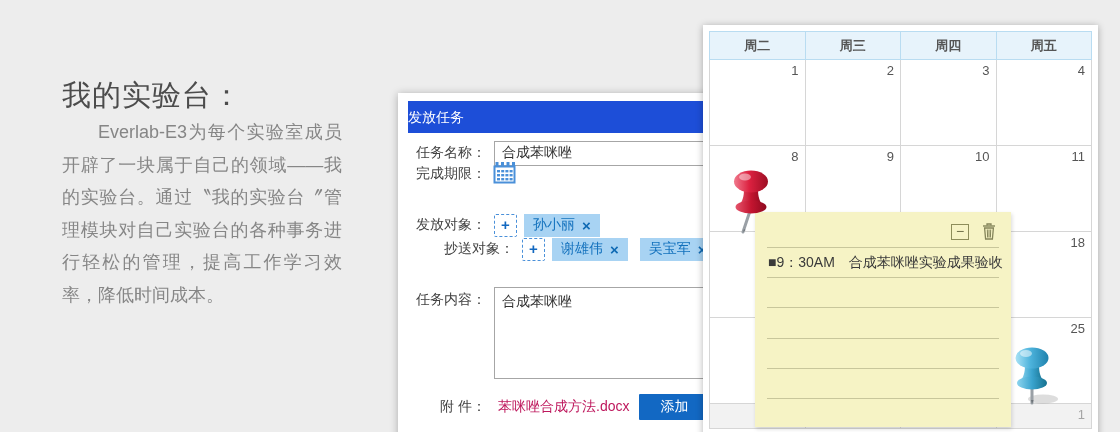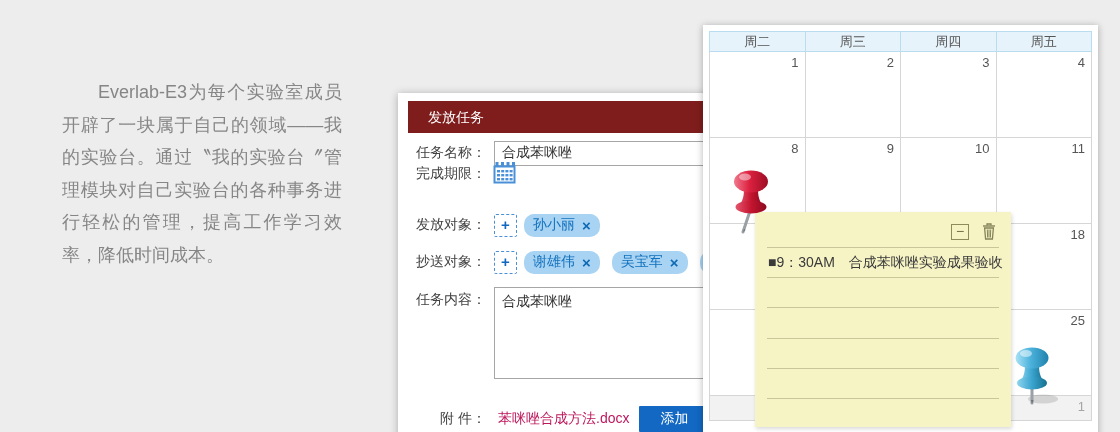--- a/index.html
+++ b/index.html
@@ -10,54 +10,54 @@
   
   .intro { position:absolute; left:62px; top:76px; width:280px; }
   .intro-title { font-size:29px; font-weight:300; color:#4c4c4c; letter-spacing:1px; }
   .intro-body { font-size:18px; line-height:32.5px; color:#868686;
                 text-align:justify; text-indent:2em; }
 
   
   .dialog { position:absolute; left:398px; top:93px; width:344px; height:356px;
             background:#fff; box-shadow:0 1px 8px rgba(0,0,0,0.28); z-index:1; }
   .dialog-titlebar { position:absolute; left:10px; right:6px; top:8px; height:32px;
-            background:#7f1d1d; color:#fff; font-size:14px; line-height:32px; padding-left:20px; }
+            background:#1d4ed8; color:#fff; font-size:14px; line-height:32px; padding-left:0; }
   .form-row { position:absolute; left:10px; right:0; display:flex; align-items:center; }
   .form-label { width:78px; text-align:right; font-size:14px; color:#424242; flex-shrink:0; }
   .row-name { top:47px; height:26px; }
   .row-date { top:68px; height:26px; }
   .row-assign { top:118px; height:28px; }
-  .row-cc { top:155px; height:28px; }
+  .row-cc { top:142px; height:28px;margin-left:28px; }
   .row-content { top:194px; align-items:flex-start; }
-  .row-attach { top:312px; height:28px; }
+  .row-attach { top:300px; height:28px; }
   .text-input { margin-left:8px; height:25px; border:1px solid #a6a6a6; font-size:14px;
             color:#333; padding:0 7px; background:#fff; font-family:"Liberation Sans",sans-serif; }
   .input-wide { width:240px; }
   .input-date { width:127px; }
   .cal-ico { margin-left:7px; display:inline-block; cursor:pointer; }
   .plus-btn { margin-left:8px; width:23px; height:23px; border:1px dashed #4a90d9; border-radius:2px;
             background:#fff; color:#1268c0; font-size:15px; font-weight:bold; line-height:20px;
             text-align:center; cursor:pointer; flex-shrink:0; }
   .tag { margin-left:7px; height:23px; display:inline-flex; align-items:center; padding:8px 9px;
-            background:#a8d3f3; color:#1371bd; font-size:14px; border-radius:10px; cursor:pointer;
+            background:#a8d3f3; color:#1371bd; font-size:14px; border-radius:0; cursor:pointer;
             white-space:nowrap; flex-shrink:0; }
   .tag + .tag { margin-left:12px;text-align:center; }
   .tag .x { margin-left:7px; font-weight:bold; font-size:15px; color:#0f6ab4; cursor:pointer; }
   .textarea { margin-left:8px; width:240px; height:92px; border:1px solid #a6a6a6; resize:none;
             font-size:14px; color:#333; padding:5px 7px; font-family:"Liberation Sans",sans-serif; }
   .attach-link { margin-left:12px; font-size:14px; color:#be185d; cursor:pointer; text-decoration:none; }
   .add-btn { margin-left:10px; width:70px; height:26px; background:#1268c3; color:#fff; border:none;
             font-size:14px; cursor:pointer; border-radius:1px; font-family:"Liberation Sans",sans-serif;text-align:center; }
 
   
   .calendar-card { position:absolute; left:703px; top:25px; width:395px; height:440px;
             background:#fff; padding:6px; box-shadow:0 1px 7px rgba(0,0,0,0.3); z-index:2; }
   table.cal { width:383px; border-collapse:collapse; table-layout:fixed; }
-  .cal th { height:20px; background:#e7f3fb; border:1px solid #b9dcf1; font-size:13px;
-            font-weight:normal; color:#555; }
+  .cal th { height:28px; background:#e7f3fb; border:1px solid #b9dcf1; font-size:13px;
+            font-weight:bold; color:#555; }
   .cal td { height:86px; border:1px solid #d6d6d6; vertical-align:top; text-align:right;
             padding:3px 6px; font-size:13px; color:#555; background:#fff; }
   .cal tr.next-month td { height:25px; background:#f2f2f2; color:#a5a5a5; }
 
   
   .note { position:absolute; left:755px; top:212px; width:256px; height:215px;
             background:#f6f3c5; z-index:3; box-shadow:1px 2px 4px rgba(0,0,0,0.15); }
   .note-minus { position:absolute; top:12px; right:42px; width:18px; height:16px;
             border:1px solid #8d8d5a; color:#70704a; font-size:14px; line-height:13px;
             text-align:center; cursor:pointer; background:transparent; }
@@ -69,20 +69,21 @@
   .pin { position:absolute; z-index:4; }
   .pin-red { left:729px; top:169px; }
   .pin-blue { left:1011px; top:346px; }
 </style>
 </head>
 <body>
 
 <div class="page">
 
   <div class="intro">
+    <div class="intro-title">我的实验台：</div>
     <p class="intro-body">Everlab-E3为每个实验室成员开辟了一块属于自己的领域——我的实验台。通过〝我的实验台〞管理模块对自己实验台的各种事务进行轻松的管理，提高工作学习效率，降低时间成本。</p>
   </div>
 
   <div class="dialog">
     <div class="dialog-titlebar">发放任务</div>
 
     <div class="form-row row-name">
       <span class="form-label">任务名称：</span>
       <input class="text-input input-wide" type="text" value="合成苯咪唑" style="">
     </div>

